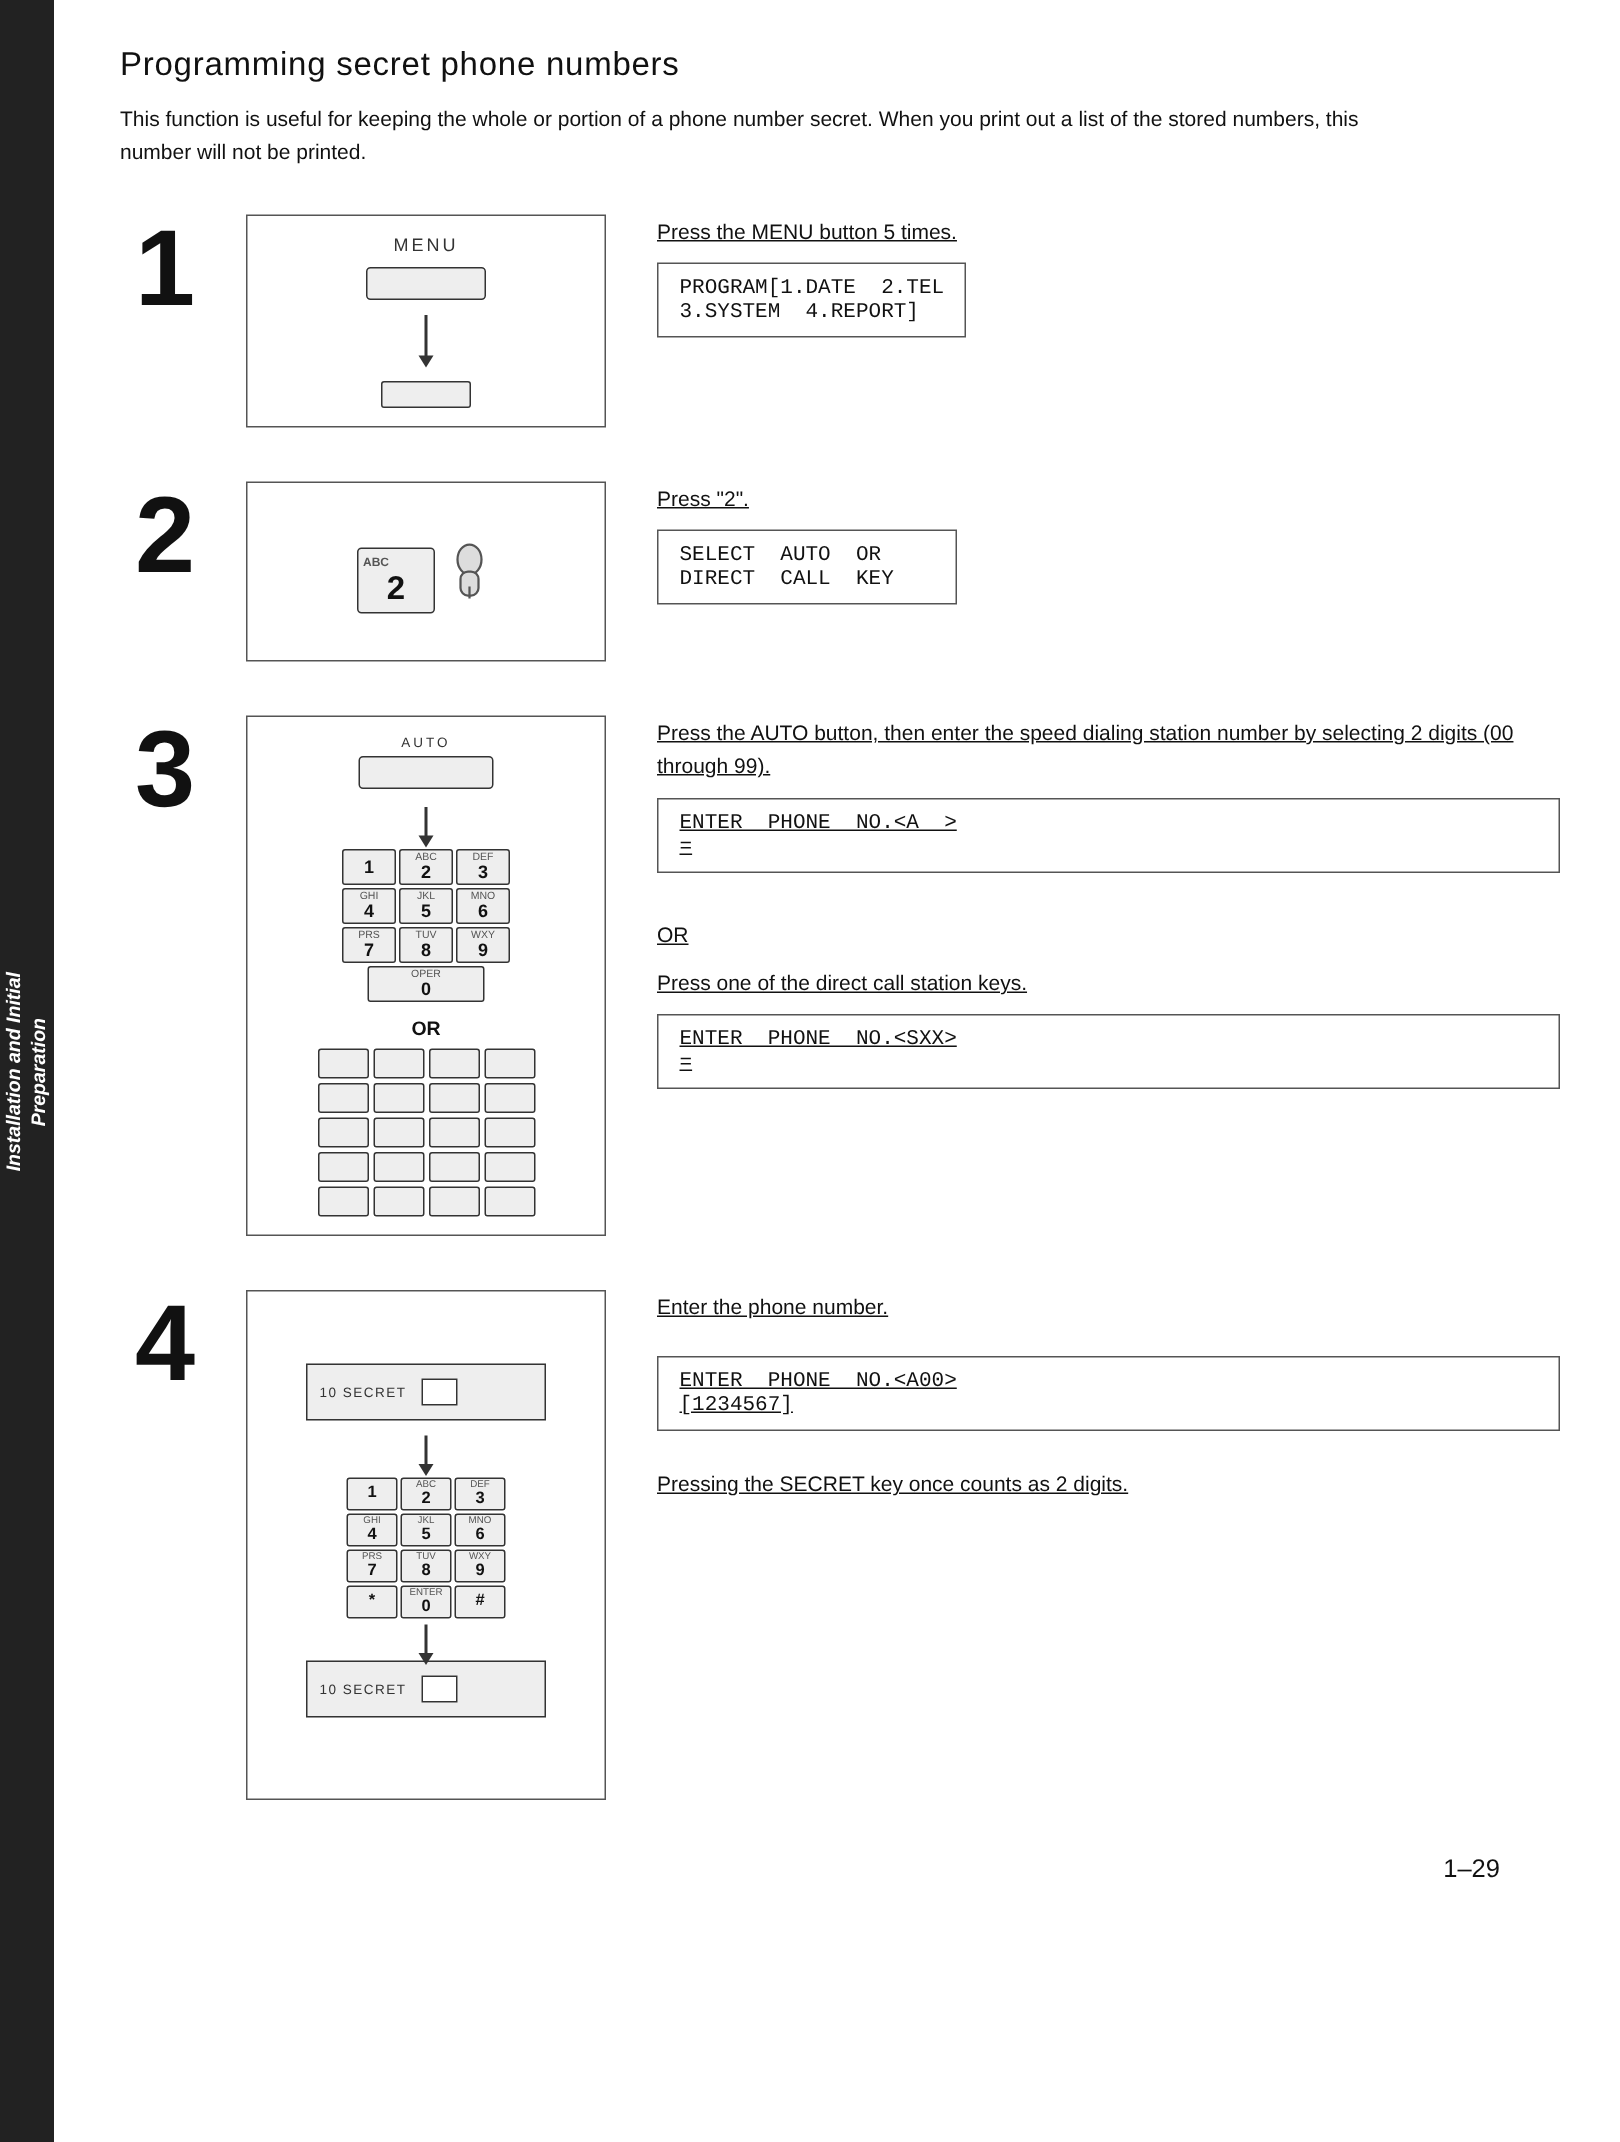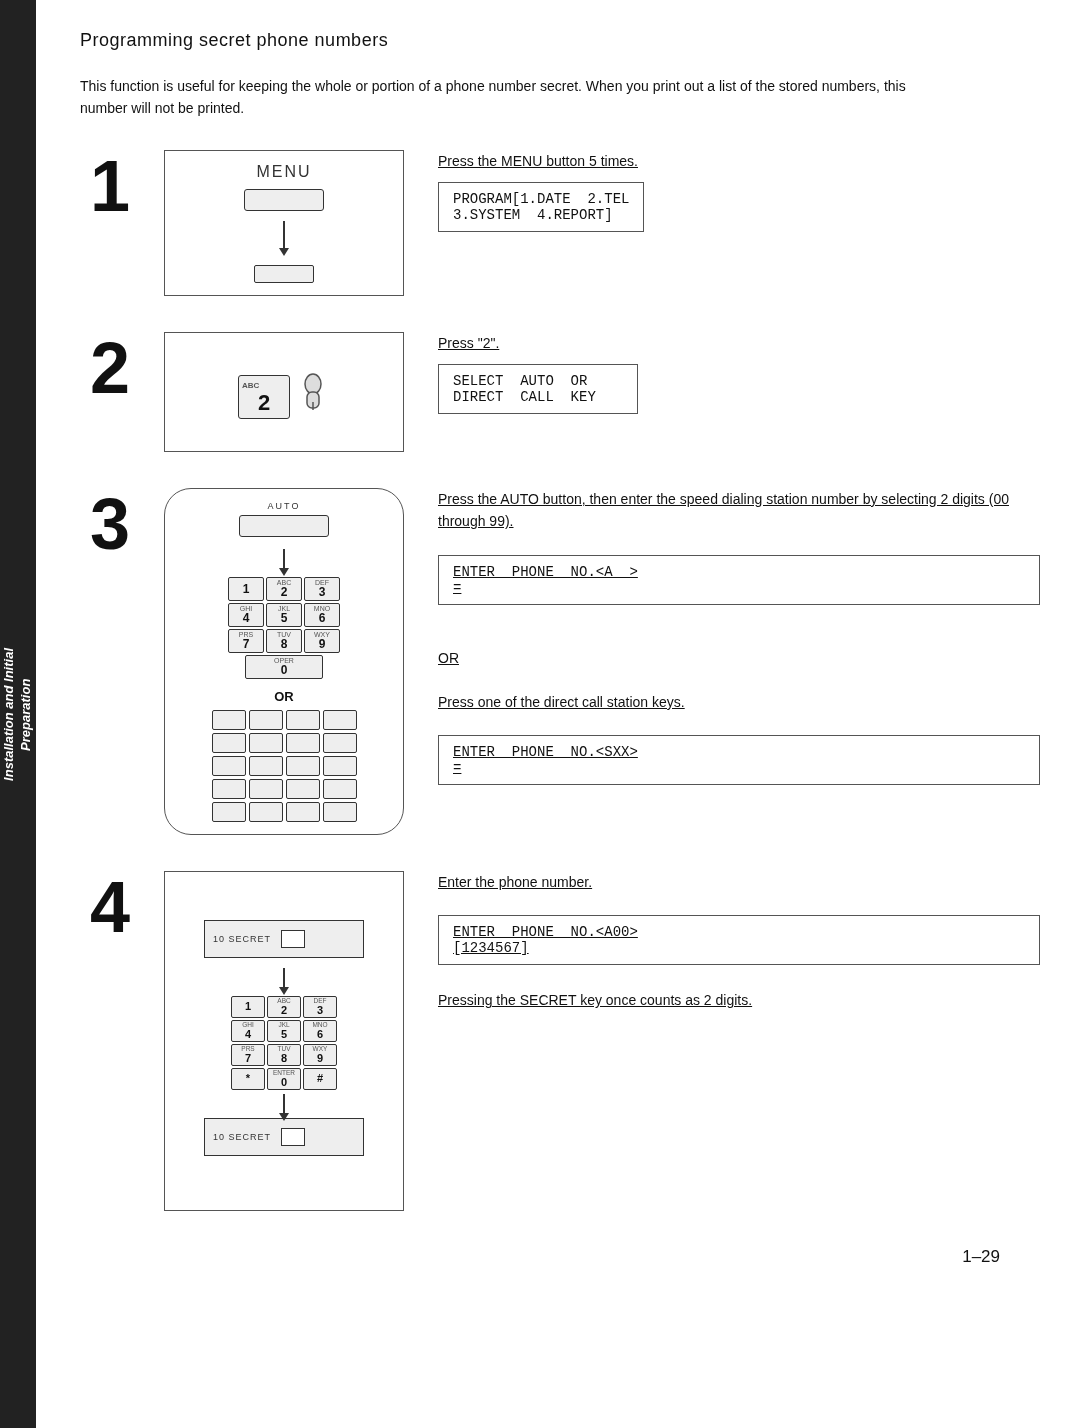--- a/index.html
+++ b/index.html
@@ -37,23 +37,23 @@
     }
 
     
     .main {
       margin-left: 50px;
       padding: 30px 40px 40px 30px;
     }
 
     
     .page-title {
-      font-size: 18px;
+      font-size: 22px;
       font-weight: normal;
-      margin-bottom: 24px;
+      margin-bottom: 12px;
       letter-spacing: 0.5px;
     }
 
     
     .intro-text {
       font-size: 14px;
       line-height: 1.6;
       margin-bottom: 30px;
       max-width: 860px;
     }
@@ -112,21 +112,21 @@
     }
 
     
     .menu-button-area {
       display: flex;
       flex-direction: column;
       align-items: center;
       gap: 6px;
     }
     .menu-label {
-      font-size: 16px;
+      font-size: 12px;
       letter-spacing: 2px;
       color: #333;
       margin-bottom: 2px;
     }
     .menu-btn {
       width: 80px;
       height: 22px;
       border: 1.5px solid #333;
       background: #eee;
       border-radius: 3px;
@@ -294,21 +294,21 @@
     .page-footer {
       text-align: right;
       font-size: 17px;
       padding-right: 40px;
       margin-top: 10px;
     }
 
     .step3-right {
       display: flex;
       flex-direction: column;
-      gap: 12px;
+      gap: 0;
     }
     .step4-right {
       display: flex;
       flex-direction: column;
       gap: 12px;
     }
   </style>
 </head>
 <body>
 
@@ -370,21 +370,21 @@
     <div class="step-instructions">
       <p>Press "2".</p>
       <div class="info-box">
         SELECT&nbsp;&nbsp;AUTO&nbsp;&nbsp;OR<br>DIRECT&nbsp;&nbsp;CALL&nbsp;&nbsp;KEY
       </div>
     </div>
   </div>
 
   <div class="step-row" style="align-items:flex-start;">
     <div class="step-number">3</div>
-    <div class="step-diagram" style="min-height:320px;border-radius:27px;">
+    <div class="step-diagram" style="min-height:320px;">
       <div class="auto-section">
         <span class="auto-label">AUTO</span>
         <div class="auto-btn"></div>
 
         <div style="display:flex;flex-direction:column;align-items:center;margin:4px 0;">
           <div style="width:2px;height:20px;background:#333;position:relative;">
             <div style="position:absolute;bottom:-7px;left:-4px;border-left:5px solid transparent;border-right:5px solid transparent;border-top:8px solid #333;"></div>
           </div>
         </div>
 

